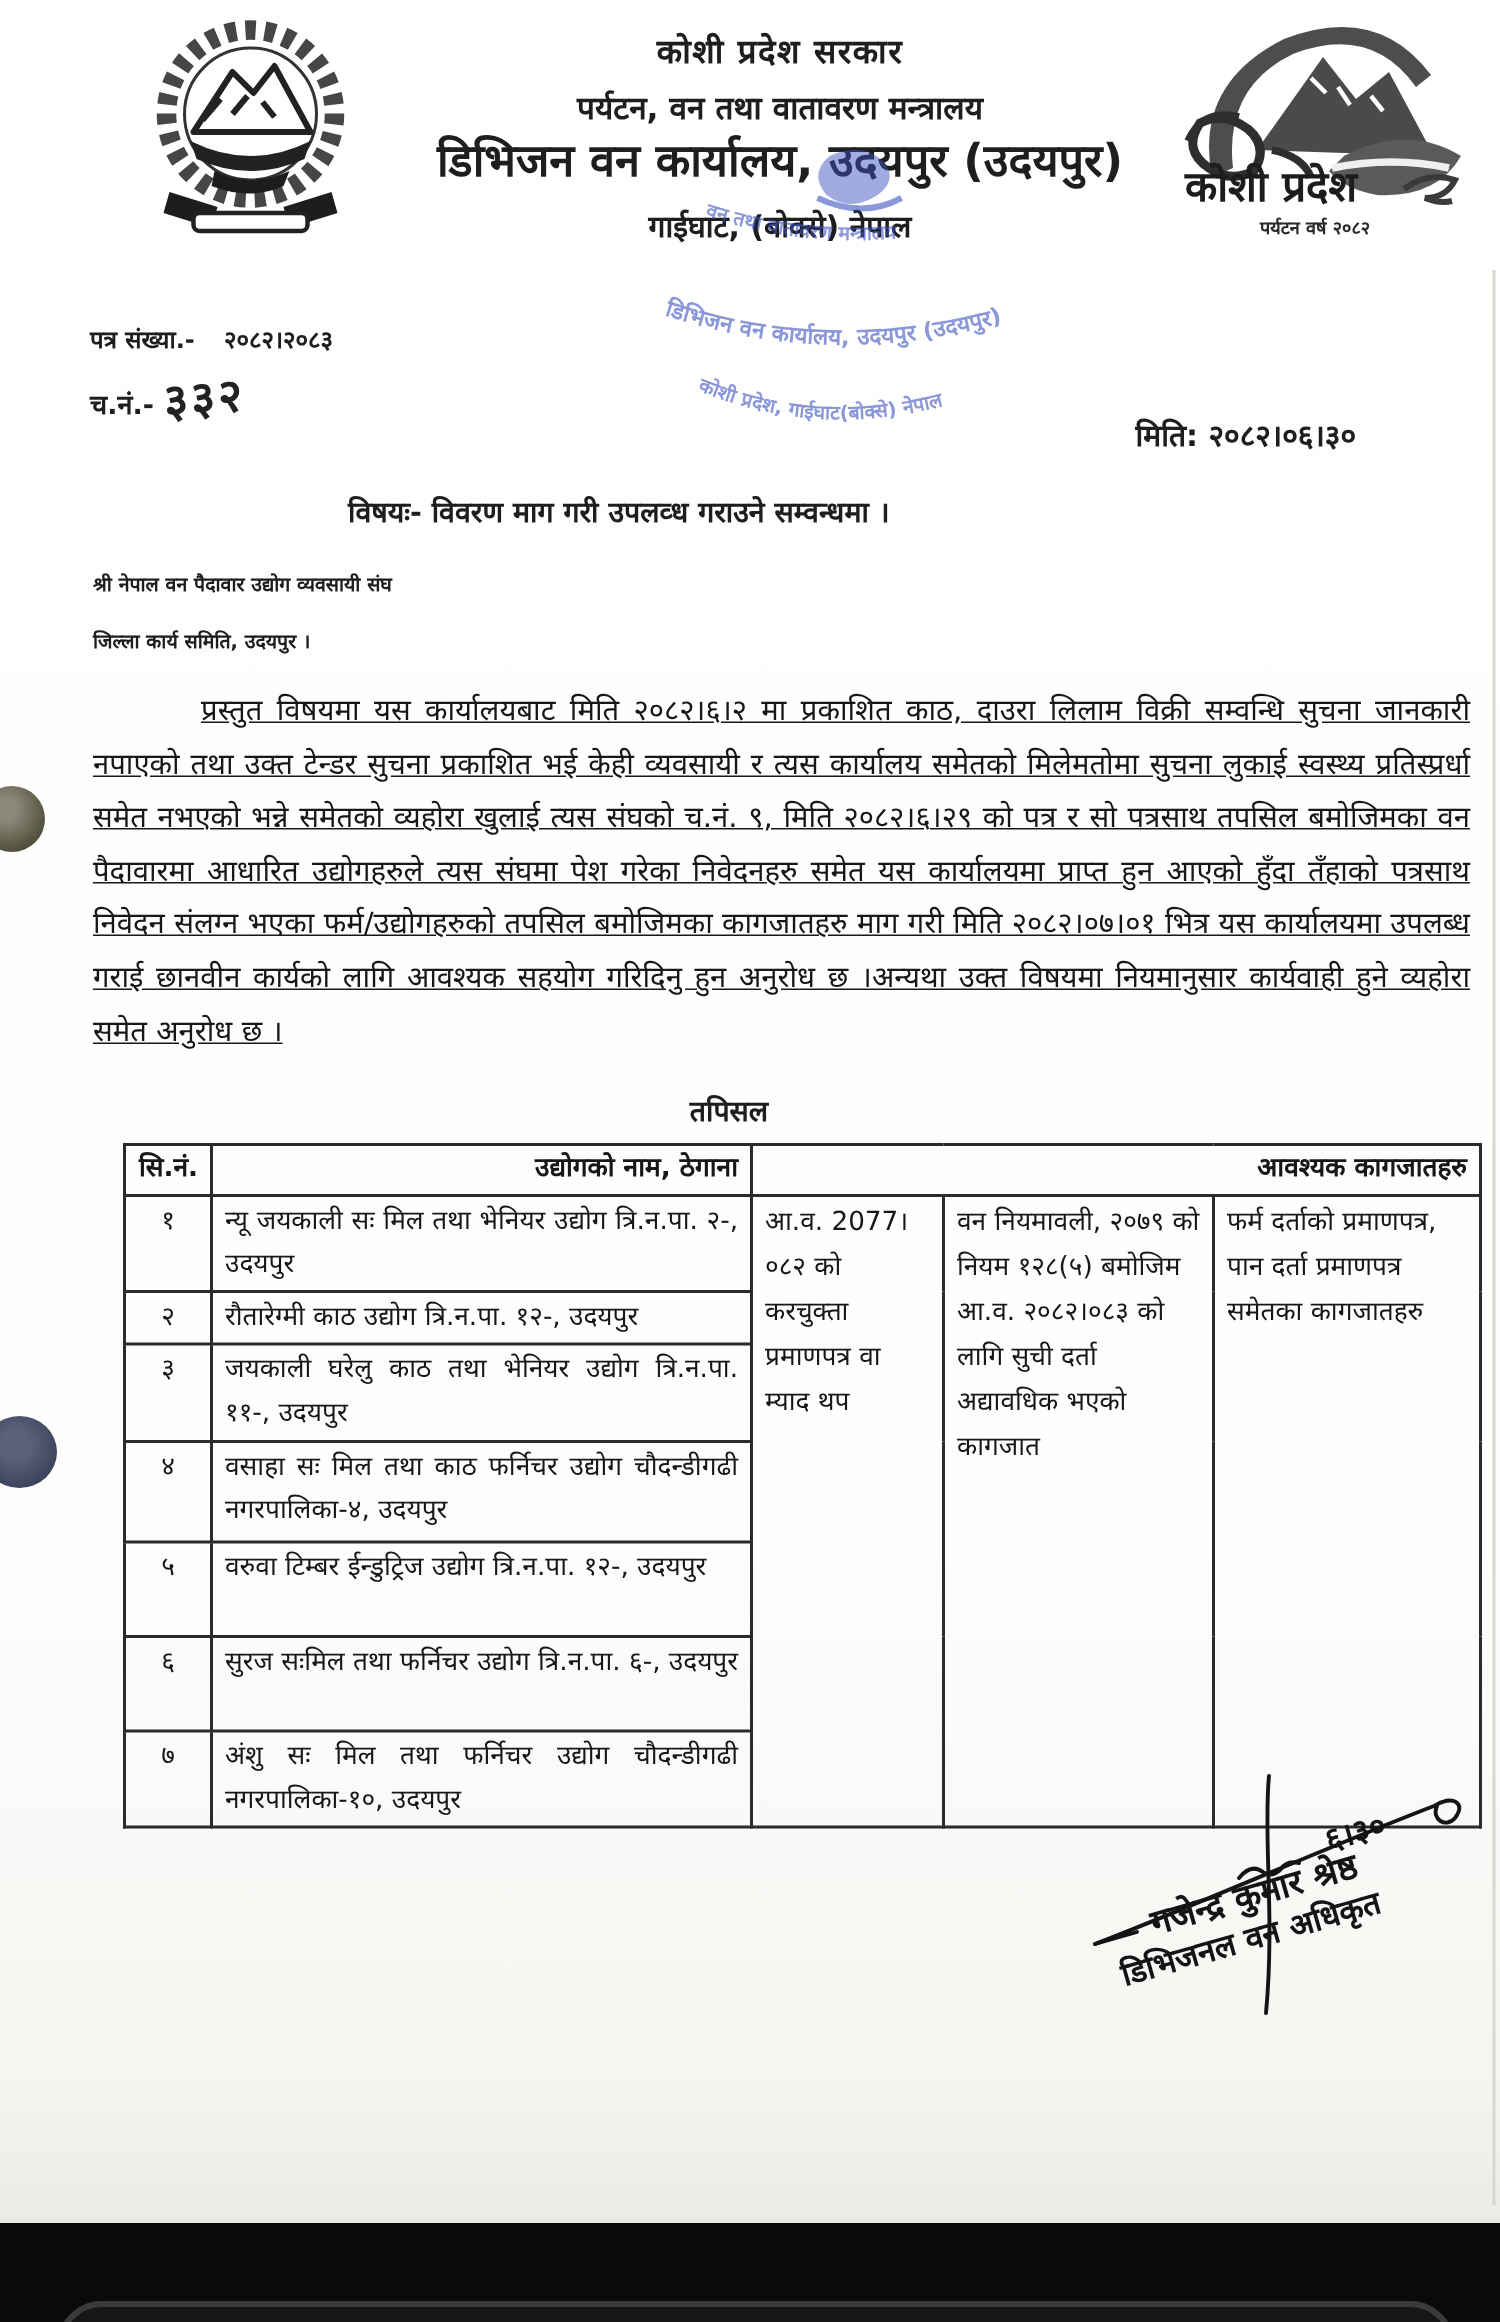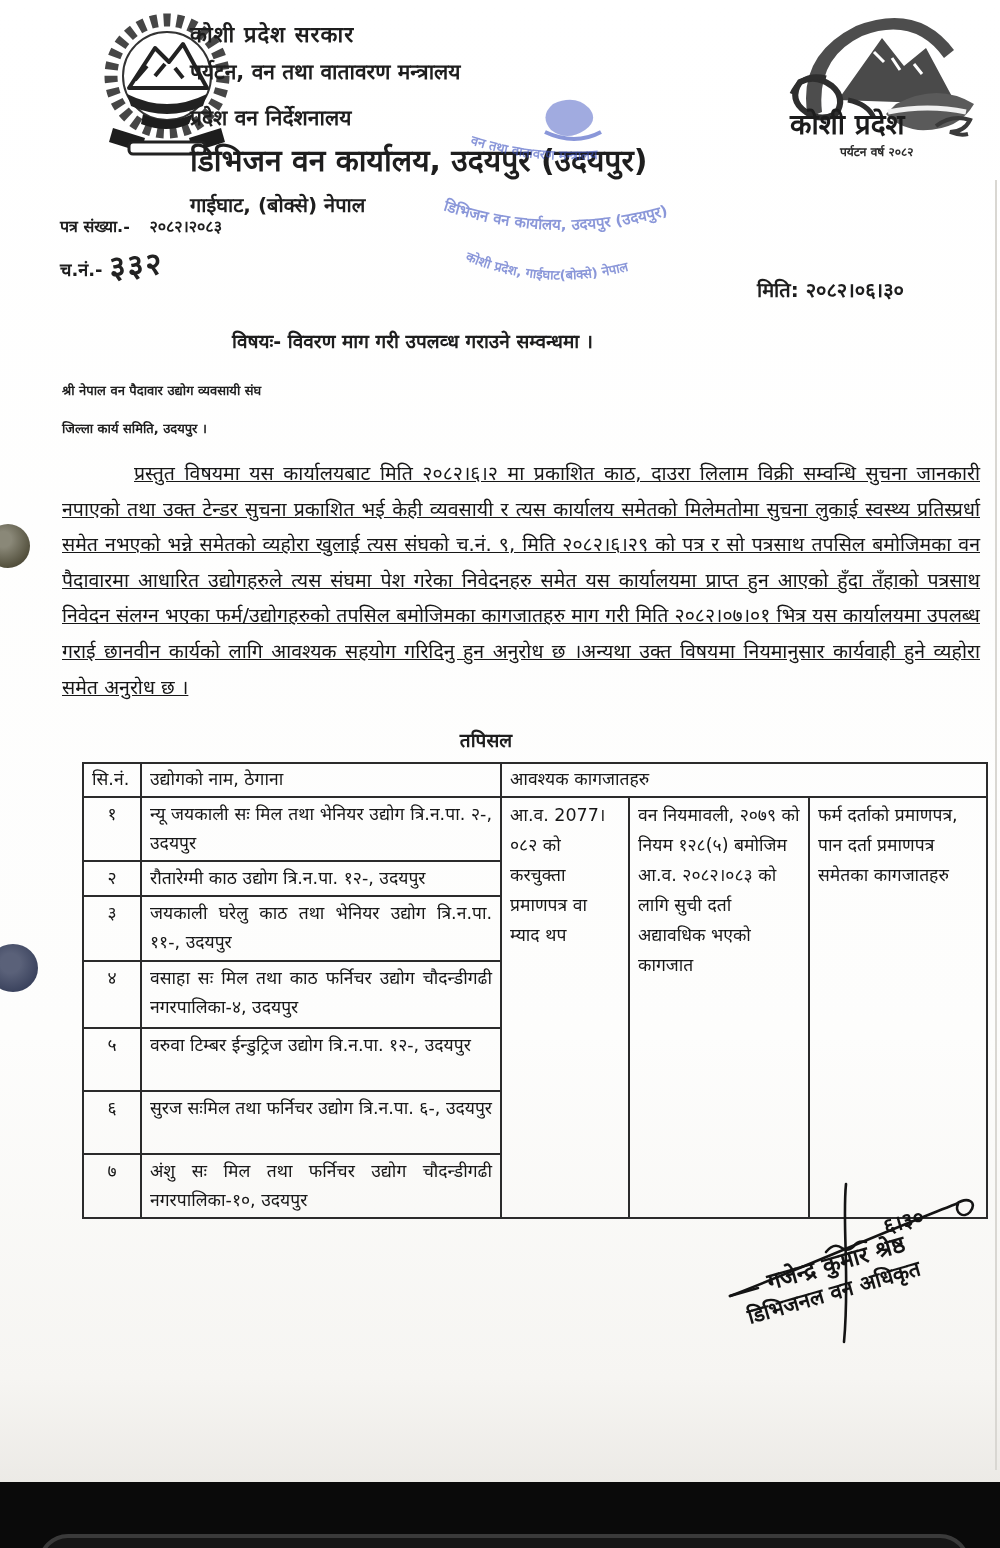--- a/index.html
+++ b/index.html
@@ -8,23 +8,23 @@
     background:#0b0b0b;
     font-family:"DejaVu Sans",sans-serif;
     color:#1e1e1e;
   }
   .paper{
     position:absolute;left:0;top:0;width:1000px;height:1482px;
     background:linear-gradient(180deg,#ffffff 0%,#fdfdfc 70%,#f6f5f2 93%,#eceae6 100%);
   }
   .edge-shadow{position:absolute;right:3px;top:180px;width:2px;height:1290px;background:#d9d7d2;}
   
-  .header-center{position:absolute;left:190px;top:18px;width:660px;}
+  .header-center{position:absolute;left:190px;top:18px;width:660px;text-align:center;}
   .h-gov{font-size:22px;font-weight:700;margin-bottom:9px;letter-spacing:1px;}
-  .h-min{font-size:21px;font-weight:600;margin-bottom:18px;}
+  .h-min{font-size:21px;font-weight:600;margin-bottom:0;}
   .h-dir{font-size:21px;font-weight:600;margin-bottom:8px;}
   .h-off{font-size:30px;font-weight:700;margin-bottom:11px;}
   .h-addr{font-size:20px;font-weight:600;}
   .emblem-left{position:absolute;left:85px;top:10px;}
   .logo-right{position:absolute;left:778px;top:8px;}
   
   .stamp{position:absolute;left:425px;top:92px;opacity:.8;pointer-events:none;}
   
   .meta{position:absolute;left:60px;top:215px;}
   .meta-row{font-size:16px;font-weight:700;}
@@ -37,21 +37,21 @@
     position:absolute;left:62px;top:456px;width:918px;
     font-size:19.5px;line-height:35.6px;text-align:justify;text-indent:72px;
     font-weight:500;color:#171717;text-decoration:underline;
   }
   .tapisal{position:absolute;left:0;top:727px;width:972px;text-align:center;font-size:19px;font-weight:600;}
   
   .tbl-wrap{position:absolute;left:82px;top:762px;width:904px;}
   table{border-collapse:collapse;table-layout:fixed;width:904px;font-size:17.5px;color:#171717;}
   col.c1{width:58px}col.c2{width:360px}col.c3{width:128px}col.c4{width:180px}col.c5{width:178px}
   th,td{border:2px solid #2b2b2b;padding:2px 8px;vertical-align:top;line-height:29px;}
-  th{font-weight:400;text-align:left;height:28px;line-height:26px;}
+  th{font-weight:700;text-align:right;height:28px;line-height:26px;}
   td.sn{text-align:center;}
   td.nm{text-align:justify;}
   td.doc{vertical-align:top;line-height:30px;}
   tr.h63{height:63px}tr.h35{height:35px}tr.h65{height:65px}tr.h67{height:67px}tr.h46{height:46px}
   
   .punch1{position:absolute;left:-14px;top:524px;width:44px;height:44px;border-radius:50%;
     background:radial-gradient(circle at 40% 35%,#8a8878 20%,#55523f 70%,#3c3a2c 100%);}
   .punch2{position:absolute;left:-12px;top:944px;width:50px;height:48px;border-radius:50%;
     background:radial-gradient(circle at 45% 40%,#5a6179 25%,#39415c 75%,#262c44 100%);}
   
@@ -88,21 +88,20 @@
     <path d="M22 74 q-12 18 6 30 q14 10 30 2 q10 -16 -4 -28 q-16 -12 -32 -4 Z" fill="none" stroke="#2e2e2e" stroke-width="6"></path>
     <path d="M14 86 q10 -22 34 -16 M70 92 q20 4 26 18" stroke="#2e2e2e" stroke-width="5" fill="none"></path>
     <text x="12" y="126" font-size="28" font-weight="700" fill="#1c1c1c">कोशी प्रदेश</text>
     <text x="62" y="148" font-size="12" font-weight="700" fill="#2a2a2a">पर्यटन वर्ष २०८२</text>
     <path d="M158 118 q16 -12 34 -6 q-6 12 -20 12 q10 4 18 2" stroke="#3a3a3a" stroke-width="4" fill="none"></path>
   </svg>
 
   <div class="header-center">
     <div class="h-gov">कोशी प्रदेश सरकार</div>
     <div class="h-min">पर्यटन, वन तथा वातावरण मन्त्रालय</div>
-    <div class="h-dir">प्रदेश वन निर्देशनालय</div>
     <div class="h-off">डिभिजन वन कार्यालय, उदयपुर (उदयपुर)</div>
     <div class="h-addr">गाईघाट, (बोक्से) नेपाल</div>
   </div>
 
   <svg class="stamp" width="300" height="250" viewBox="0 0 300 250">
     <defs>
       <path id="arcA" d="M 45 52 Q 150 86 260 48"></path>
       <path id="arcB" d="M 18 118 Q 150 162 288 108"></path>
       <path id="arcC" d="M 40 168 Q 150 214 272 152"></path>
     </defs>

